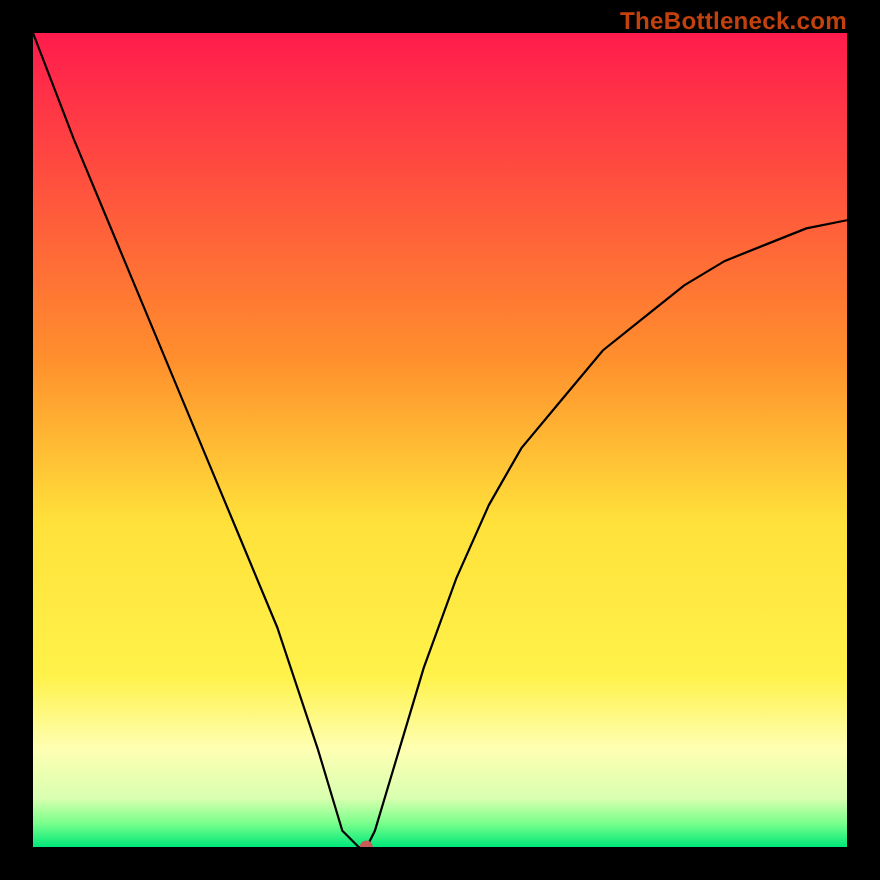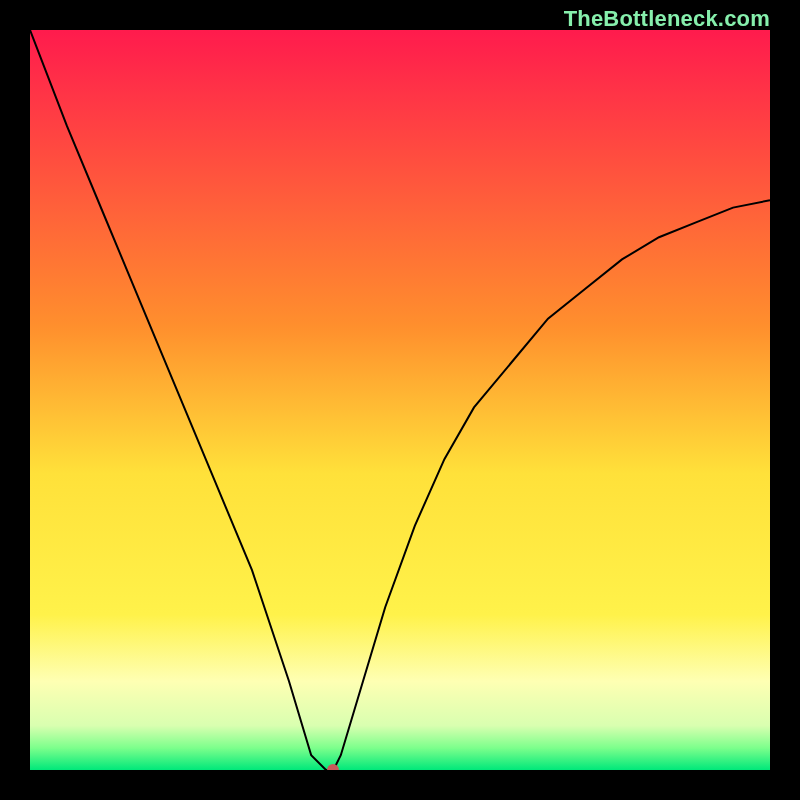--- a/index.html
+++ b/index.html
@@ -76,15 +76,15 @@
     </svg>
 
     <svg class="curve-svg" viewBox="0 0 740 740" preserveAspectRatio="none">
       <path id="curve-path" fill="none" stroke-width="2" d="M0.00 0.00 L37.00 96.20 L74.00 185.00 L111.00 273.80 L148.00 362.60 L185.00 451.40 L222.00 540.20 L259.00 651.20 L281.20 725.20 L296.00 740.00 L303.40 740.00 L310.80 725.20 L333.00 651.20 L355.20 577.20 L384.80 495.80 L414.40 429.20 L444.00 377.40 L481.00 333.00 L518.00 288.60 L555.00 259.00 L592.00 229.40 L629.00 207.20 L666.00 192.40 L703.00 177.60 L740.00 170.20 " stroke="#000000"></path>
     </svg>
 
     <div id="marker-dot" class="marker-dot" style="left: 303.4px; top: 740px; background: rgb(200, 90, 90);"></div>
 
   </div>
 
-  <div class="attribution" style="color: #86efac;">TheBottleneck.com</div>
+  <div class="attribution" style="color: #c2410c;">TheBottleneck.com</div>
 
 </div>
 
 </body></html>

